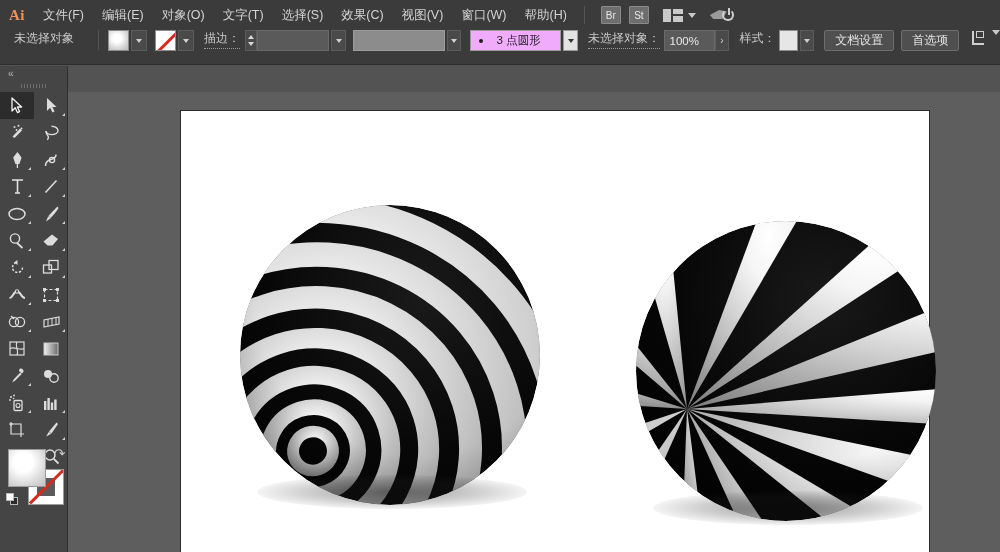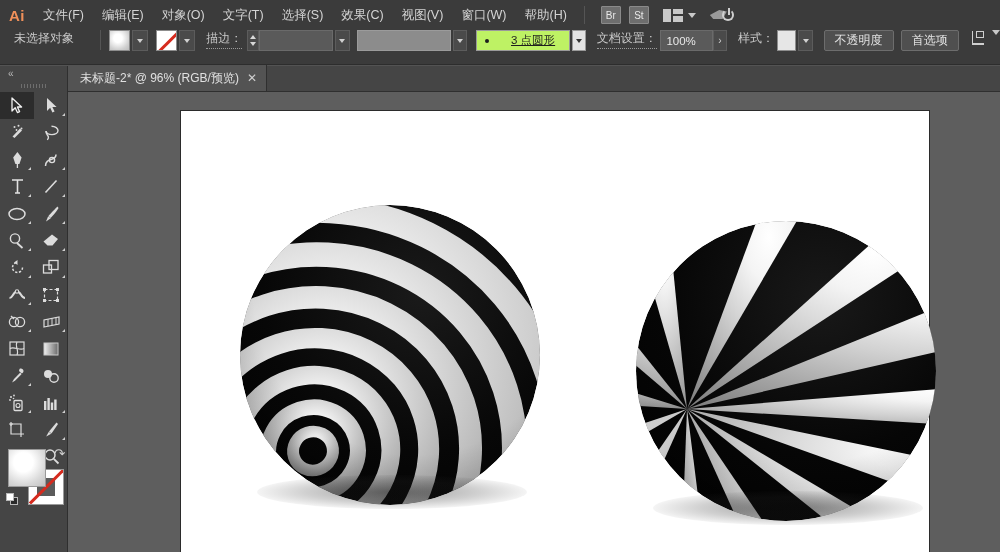--- a/index.html
+++ b/index.html
@@ -15,21 +15,21 @@
   
   .menubar {
     position: absolute; left: 0; top: 0; width: 1000px; height: 30px;
     background: #3b3b3b;
     display: flex; align-items: center;
   }
   .ai-logo {
     width: 34px; height: 30px;
     display: flex; align-items: center; justify-content: center;
     color: #f0905a; font-size: 15px; font-weight: bold; letter-spacing: .5px;
-    font-family: Liberation Sans, sans-serif;
+    font-family: Liberation Serif, serif;
   }
   .menu-item {
     height: 30px; padding: 13px 9px;
     display: flex; align-items: center;
     color: #d4d4d4; font-size: 12.5px; white-space: nowrap;
   }
   .mb-sep { width: 1px; height: 18px; background: #555; margin: 0 8px; }
   .mb-sq {
     width: 20px; height: 18px; background: #6e6e6e; border: 1px solid #8a8a8a;
     display: flex; align-items: center; justify-content: center;
@@ -88,23 +88,23 @@
   .stepper i { width:0;height:0;border-left:3px solid transparent;border-right:3px solid transparent; display:block; }
   .stepper i.up { border-bottom: 4px solid #d8d8d8; }
   .stepper i.dn { border-top: 4px solid #d8d8d8; }
   .field {
     height: 21px; background: #5a5a5a; border: 1px solid #6a6a6a;
     color: #e6e6e6; font-size: 11.5px; display:flex; align-items:center; padding:0 5px;
   }
   .field.lg { width: 82px; }
   .field.wide { width: 104px; background:#8c8c8c; border-color:#9b9b9b; }
   .brushfield {
-    width: 104px; height: 21px; background: #bef264; border: 1px solid #9a9a9a;
-    display:flex; align-items:center; gap:22px; padding-left:8px;
-    color:#1e1e1e; font-size:11.5px;text-decoration:underline;
+    width: 104px; height: 21px; background: #f0abfc; border: 1px solid #9a9a9a;
+    display:flex; align-items:center; gap:14px; padding-left:8px;
+    color:#1e1e1e; font-size:11.5px;
   }
   .brushdot { width:4px; height:4px; background:#1e1e1e; border-radius:50%; }
   .dd-arrow.light { background:#e3e3e3; border-color:#9a9a9a; }
   .dd-arrow.light:after { border-top-color:#333; }
   .opacity-field {
     width: 58px; height: 21px; background:#5a5a5a; border:1px solid #6a6a6a;
     color:#e8e8e8; font-size:11.5px; display:flex; align-items:center; padding-left:5px;
   }
   .play-arrow {
     width:16px;height:21px;background:#4a4a4a;border:1px solid #5c5c5c;
@@ -266,53 +266,47 @@
     <div style="width:10px"></div>
 
     <div class="brushfield">
       <span class="brushdot"></span>
       <span>3 点圆形</span>
     </div>
     <div class="dd-arrow light"></div>
 
     <div style="width:12px"></div>
 
-    <div class="cb-label u">文档设置：</div>
+    <div class="cb-label u">未选择对象：</div>
     <div style="width:4px"></div>
     <div class="opacity-field">100%</div>
     <div class="play-arrow">›</div>
 
     <div style="width:12px"></div>
 
     <div class="cb-label">样式：</div>
     <div style="width:4px"></div>
     <div class="swatch" style="background:#e6e6e6"></div>
     <div class="dd-arrow"></div>
 
     <div style="width:12px"></div>
 
-    <div class="btn">不透明度</div>
+    <div class="btn">文档设置</div>
     <div style="width:8px"></div>
     <div class="btn">首选项</div>
 
     <div class="align-ic">
       <span class="v"></span>
         <span class="h"></span>
         <span class="sq"></span>
     </div>
     <div style="width:6px"></div>
     <div class="chev"></div>
   </div>
 
-  <div class="tabbar">
-    <div class="doctab">
-      <span>未标题-2* @ 96% (RGB/预览)</span>
-      <span class="tab-close">✕</span>
-    </div>
-  </div>
 
   <div class="toolbar">
     <div class="tb-collapse">«</div>
     <div class="tb-grip">
         <span></span>
       </div>
 
     <div class="tool-grid">
 
       <div class="tool sel">

